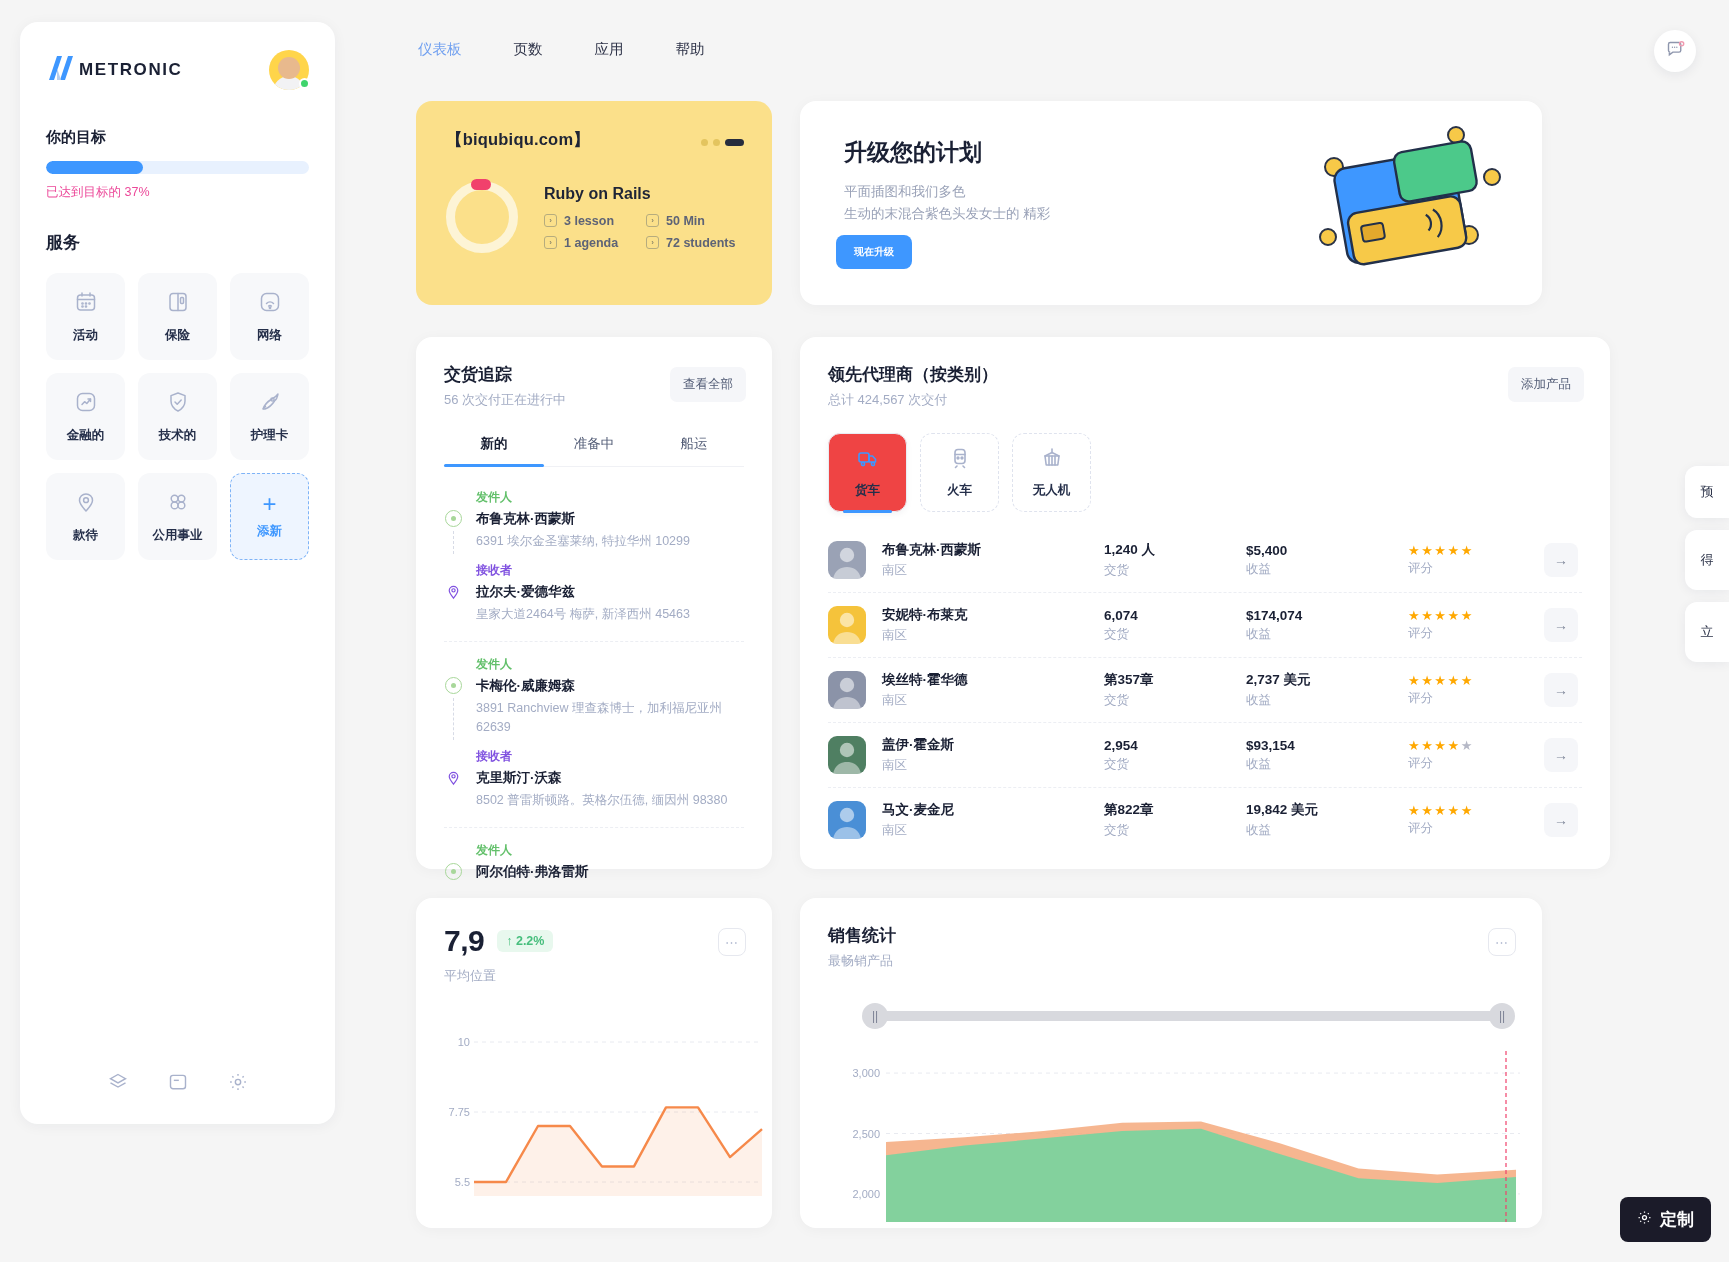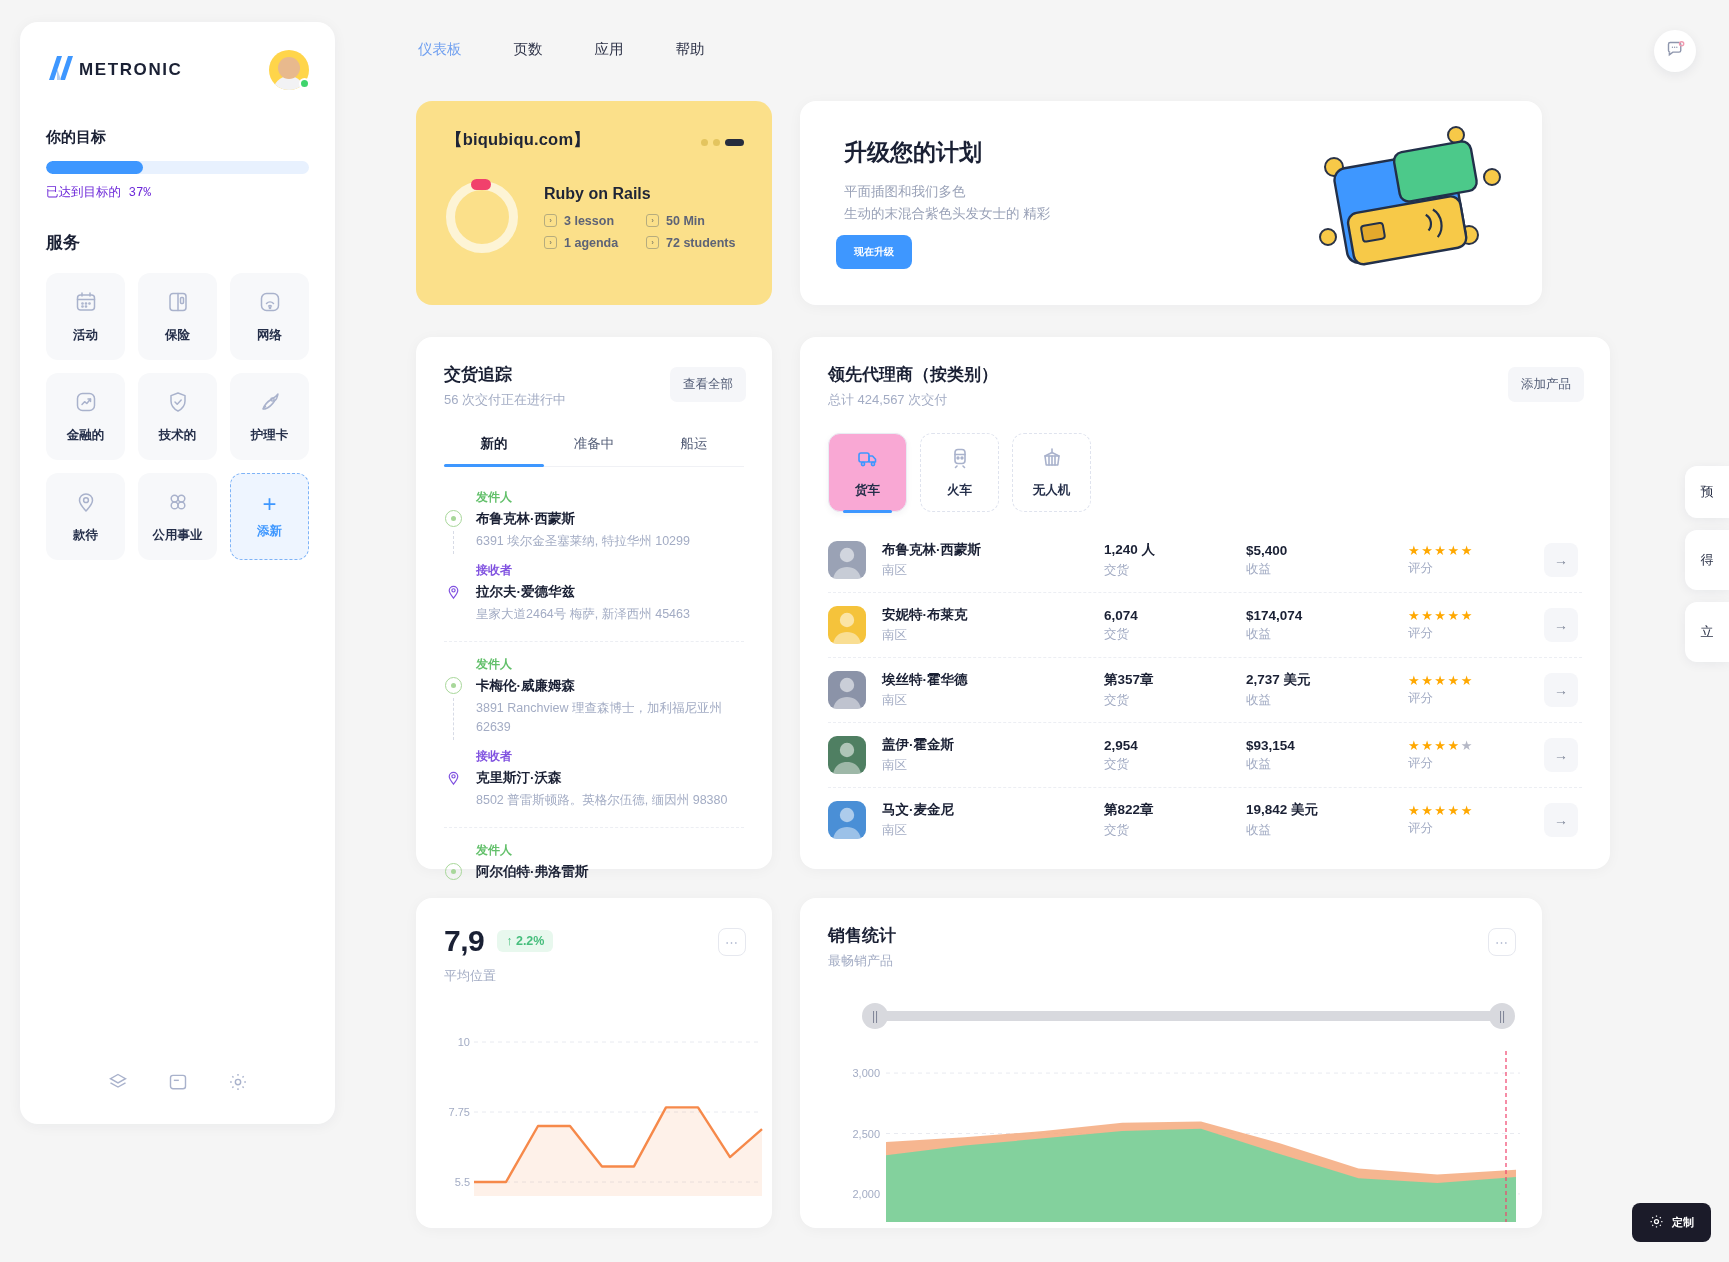--- a/index.html
+++ b/index.html
@@ -38,21 +38,21 @@
   .dot-online {
     position: absolute; right: -1px; bottom: 1px; width: 11px; height: 11px;
     border-radius: 50%; background: #3fd46d; border: 2px solid #fff;
   }
   .goal-title { margin-top: 38px; font-size: 15px; font-weight: 700; color: #1a2034; }
   .progress-track {
     margin-top: 14px; height: 13px; border-radius: 7px; background: #e8f1fe;
     position: relative; overflow: hidden;
   }
   .progress-fill { height: 100%; border-radius: 7px; background: #3e97ff; }
-  .goal-sub { margin-top: 10px; font-size: 12.5px; color: #6d28d9; font-family: Liberation Mono, monospace; }
+  .goal-sub { margin-top: 10px; font-size: 12.5px; color: #ec4899; }
 
   .stat-row { display: flex; gap: 15px; margin-top: 20px; }
   .stat-box {
     flex: 1; border: 1px dashed #dfe3ee; border-radius: 11px;
     padding: 13px 15px 15px 15px;
   }
   .stat-label { font-size: 12.5px; color: #9aa6c4; }
   .stat-value { margin-top: 4px; font-size: 22px; font-weight: 700; letter-spacing: -.3px; }
   .green { color: #3fcf7a; }
   .red { color: #f1416c; }
@@ -153,21 +153,21 @@
   .addprod {
     position: absolute; right: 26px; top: 30px; background: #f5f6f9; border: none;
     border-radius: 7px; padding: 9px 13px; font-size: 12.5px; color: #515b75; font-family: inherit; cursor: pointer;
   }
   .modes { margin-top: 24px; display: flex; gap: 13px; }
   .mode {
     width: 79px; height: 79px; border-radius: 12px; border: 1px dashed #dfe3ee;
     display: flex; flex-direction: column; align-items: center; justify-content: center; gap: 8px;
     position: relative; cursor: pointer;
   }
-  .mode.active { border: 1px solid #e9ecf3; background: #f9a8d4; box-shadow: 0 2px 6px rgba(20,30,60,.05); }
+  .mode.active { border: 1px solid #e9ecf3; background: #ef4444; box-shadow: 0 2px 6px rgba(20,30,60,.05); }
   .mode.active::after { content: ""; position: absolute; left: 14px; right: 14px; bottom: -2px; height: 3px; background: #3e97ff; border-radius: 2px; }
   .mode-label { font-size: 12.5px; font-weight: 600; color: #252f4a; }
   .mode-ic { color: #a9b2cc; }
   .mode.active .mode-ic { color: #3e97ff; }
 
   .arow {
     display: grid; grid-template-columns: 40px 1fr 128px 148px 122px 38px;
     align-items: center; gap: 14px;
     padding: 13px 0; border-bottom: 1px dashed #eceef3;
   }
@@ -210,21 +210,21 @@
 
   
   .rail { position: absolute; right: 0; width: 44px; background: #fff; border-radius: 12px 0 0 12px; box-shadow: 0 2px 12px rgba(20,30,60,.06); display:flex; align-items:center; justify-content:center; font-size: 13px; color: #2b3248; }
   .rail1 { top: 466px; height: 52px; }
   .rail2 { top: 530px; height: 60px; }
   .rail3 { top: 602px; height: 60px; }
 
   .custom-btn {
     position: absolute; right: 18px; bottom: 20px; background: #1b1b29; color: #fff;
     border-radius: 8px; padding: 11px 17px; display: flex; align-items: center; gap: 8px;
-    font-size: 11px; font-weight: 600; cursor: pointer;
+    font-size: 17px; font-weight: 600; cursor: pointer;
   }
 </style>
 </head>
 <body>
 
 <div class="page">
 
   <aside class="sidebar">
     <div class="brand-row">
       <div class="brand">

